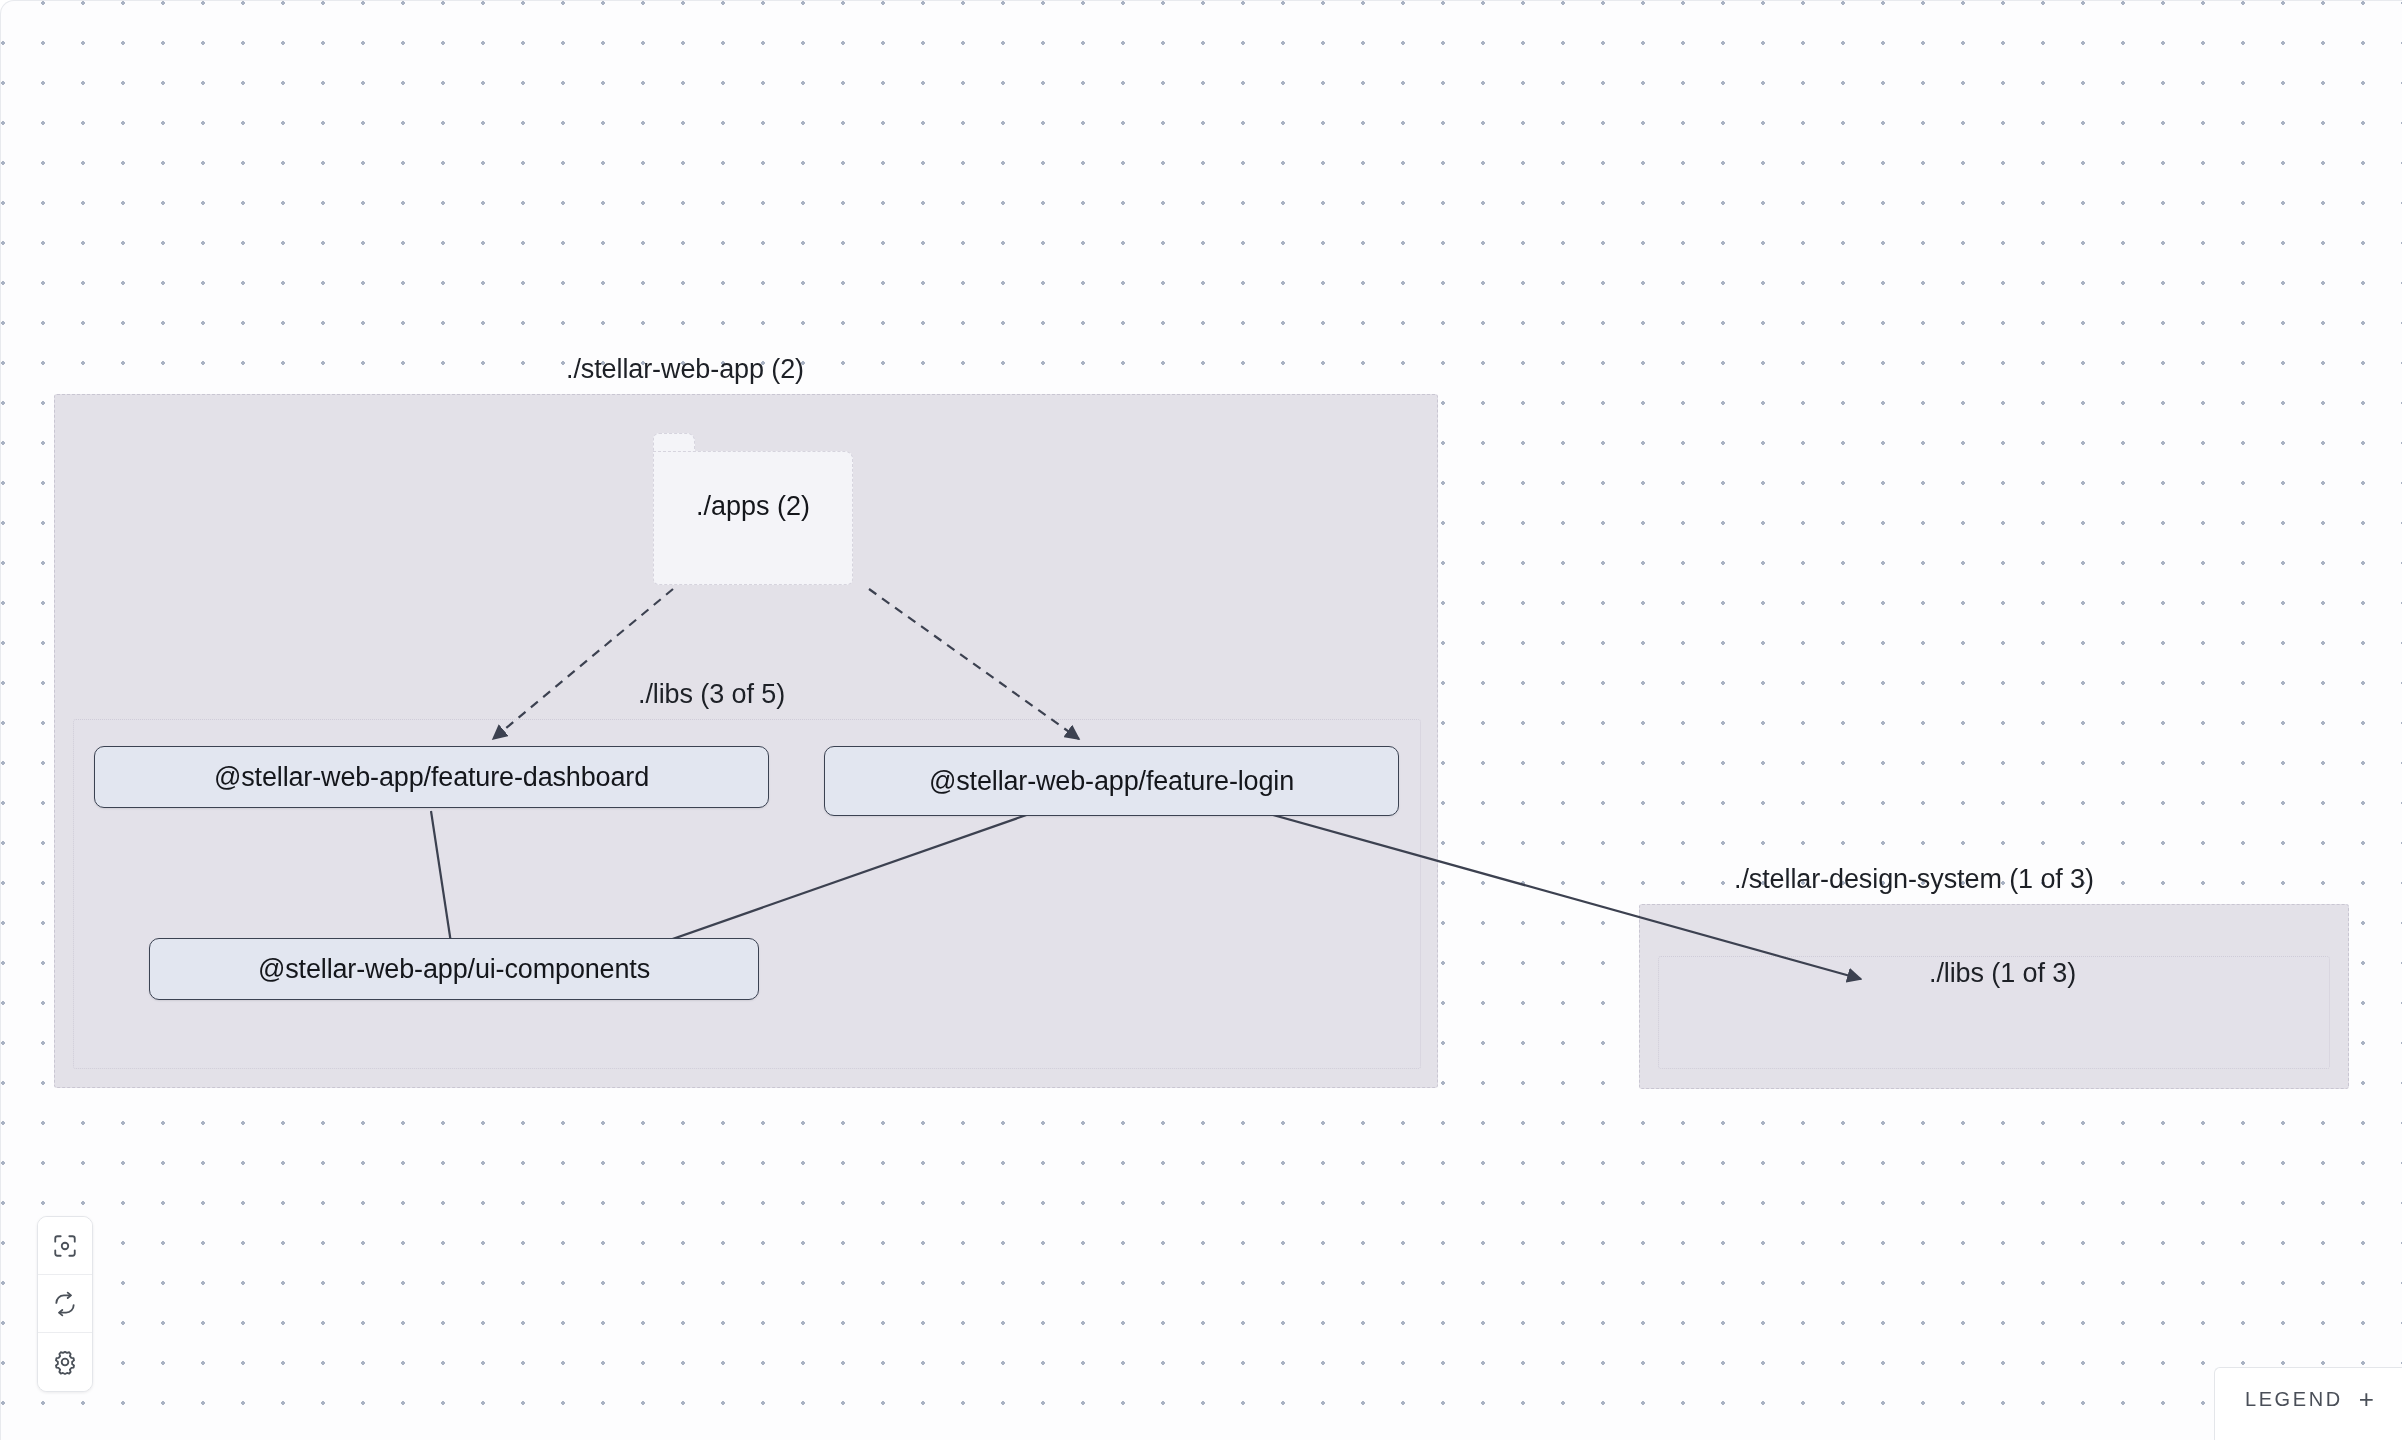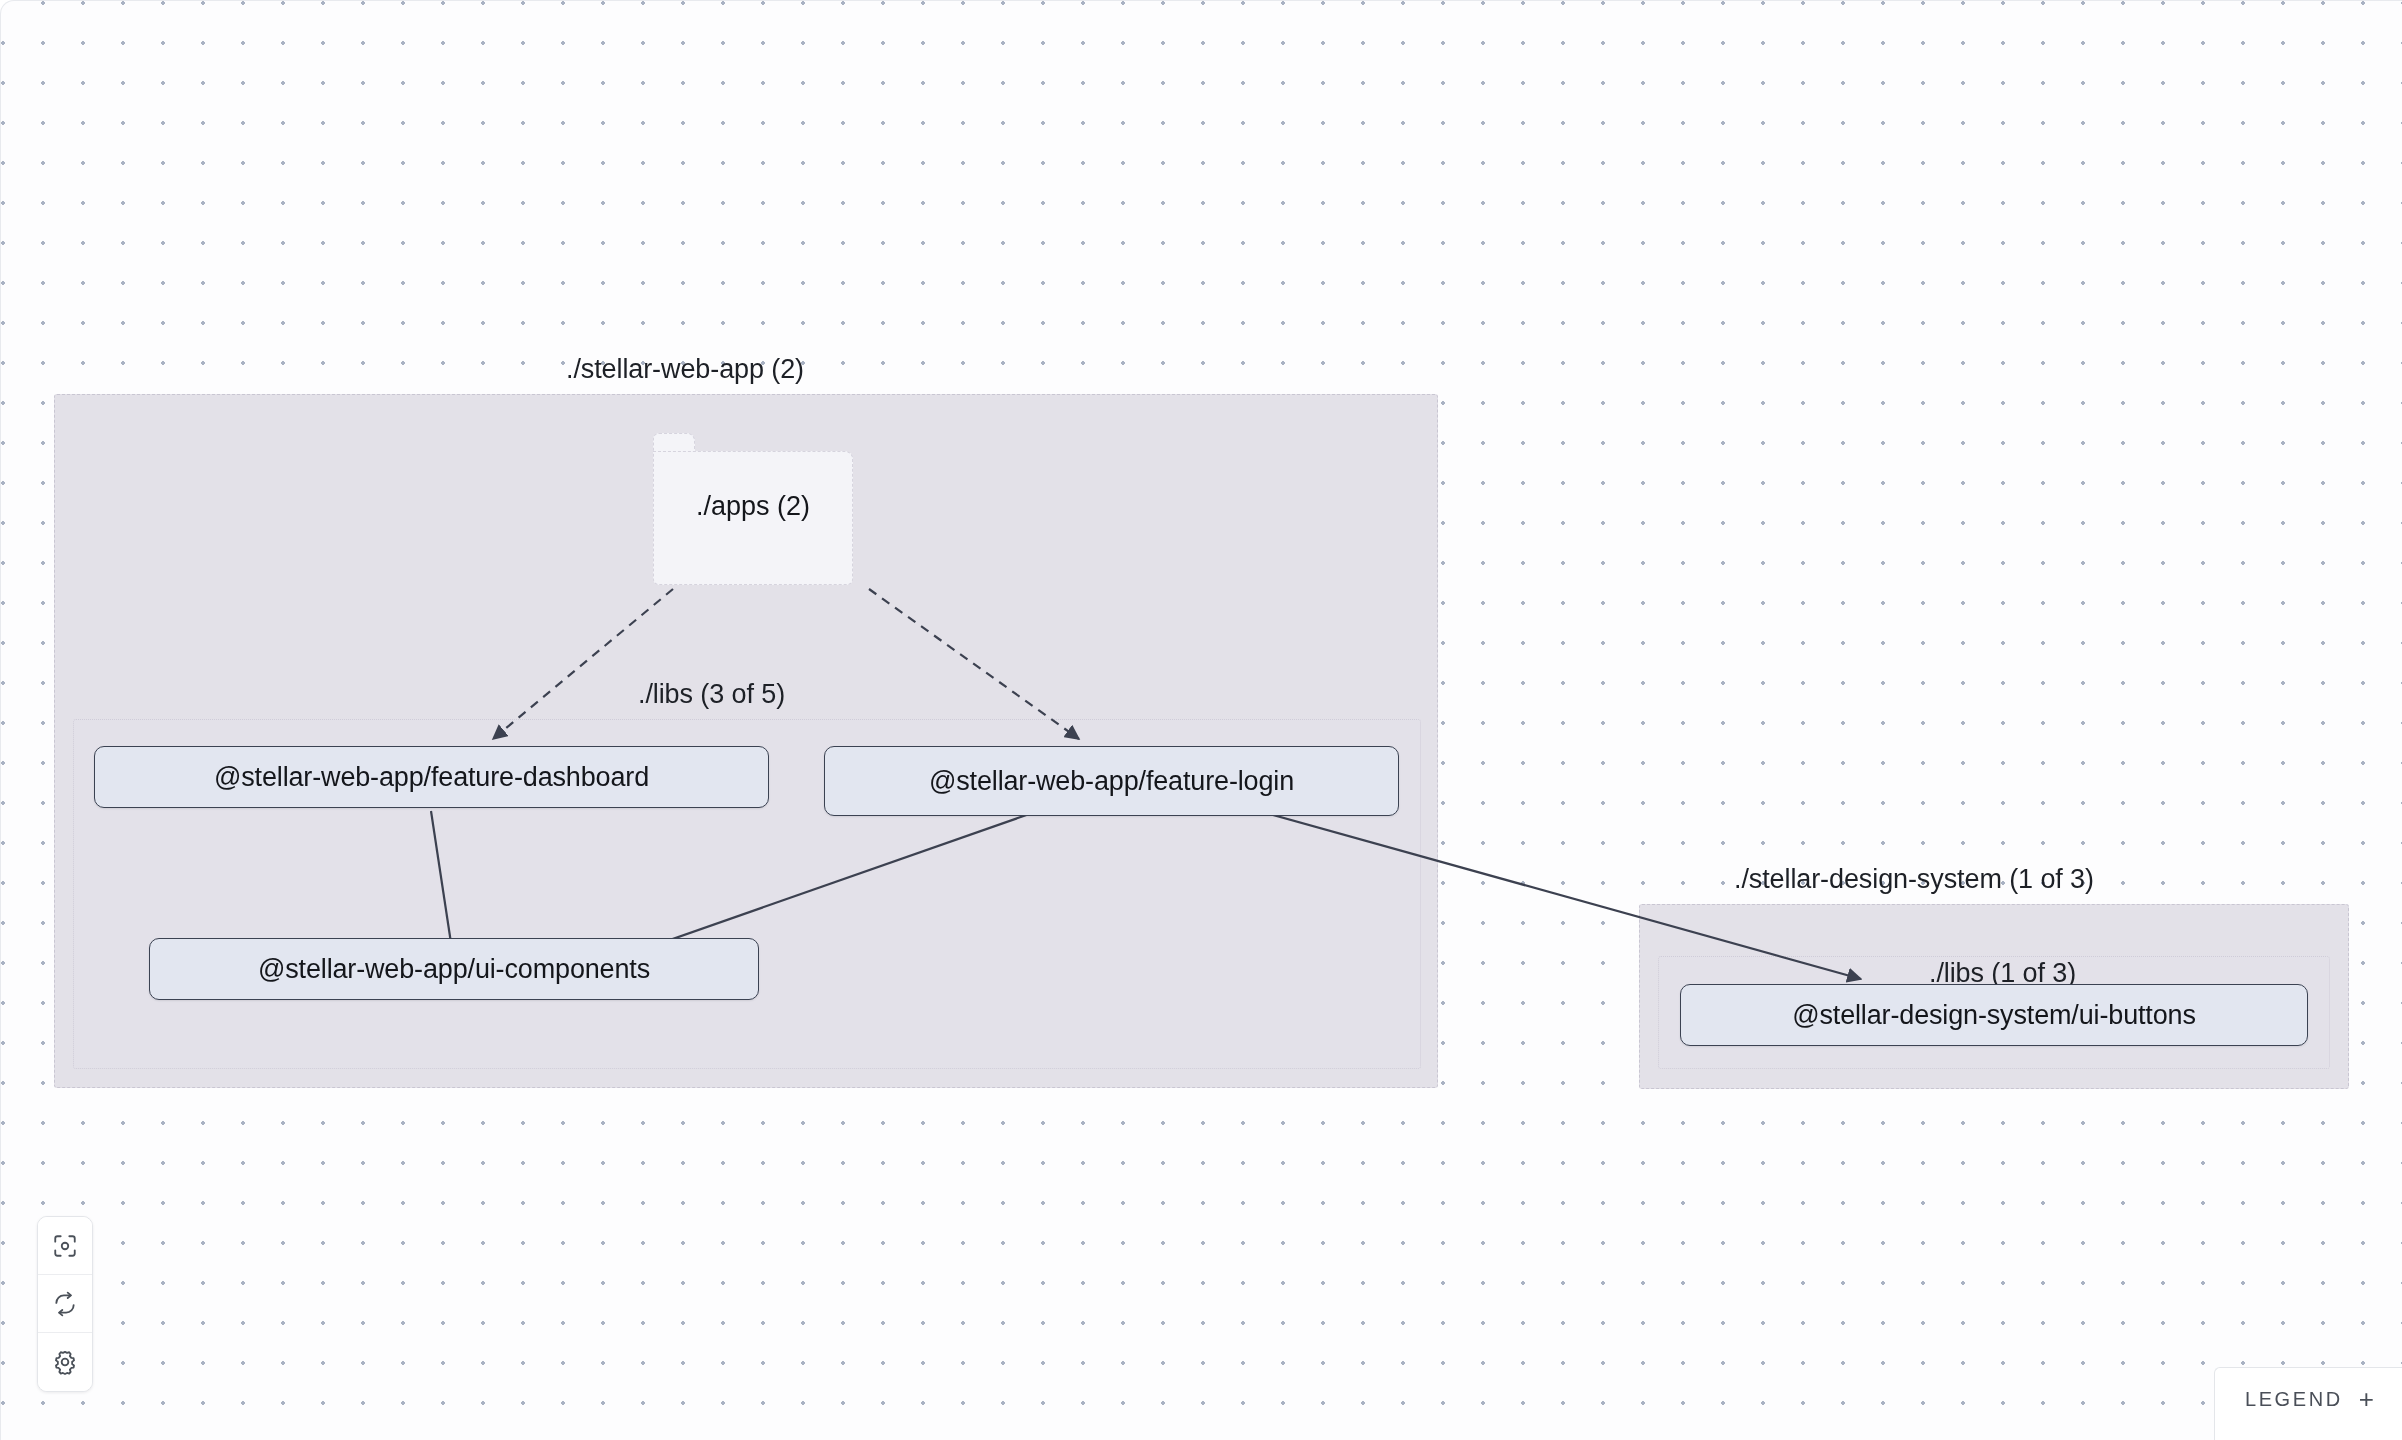--- a/index.html
+++ b/index.html
@@ -204,23 +204,20 @@
   </div>
 
   <div class="node" style="left:823px; top:745px; width:575px; height:70px;">
     <span class="node-label">@stellar-web-app/feature-login</span>
   </div>
 
   <div class="node" style="left:148px; top:937px; width:610px; height:62px;">
     <span class="node-label">@stellar-web-app/ui-components</span>
   </div>
 
-  <div class="node" style="left:1679px; top:983px; width:628px; height:62px;">
-    <span class="node-label">@stellar-design-system/ui-buttons</span>
-  </div>
 
   <div id="controls">
     <div class="ctrl-btn">
       <span>
         <svg width="26" height="26" viewBox="0 0 24 24" fill="none" stroke="#4b5159" stroke-width="1.7" stroke-linecap="round">
           <path d="M3 8 V5 a2 2 0 0 1 2 -2 h3"></path>
           <path d="M16 3 h3 a2 2 0 0 1 2 2 v3"></path>
           <path d="M21 16 v3 a2 2 0 0 1 -2 2 h-3"></path>
           <path d="M8 21 H5 a2 2 0 0 1 -2 -2 v-3"></path>
           <circle cx="12" cy="12" r="3"></circle>

